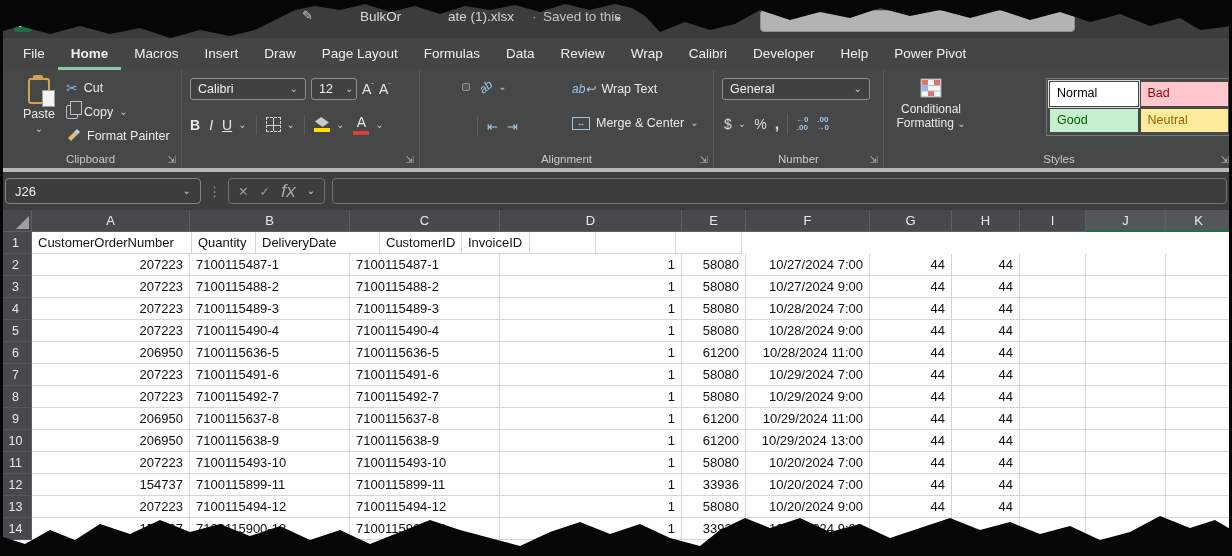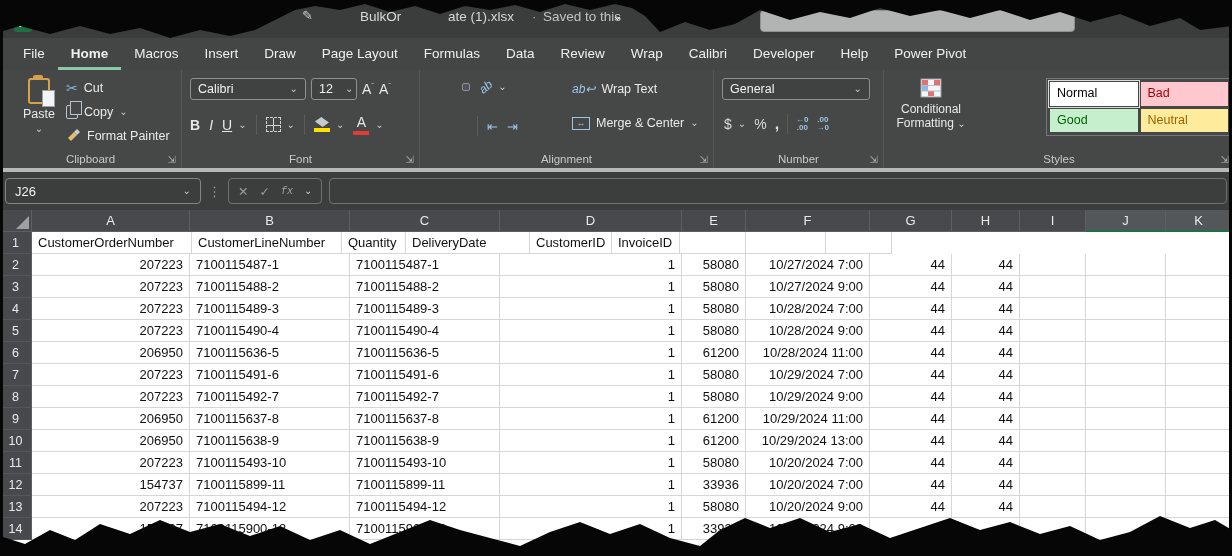--- a/index.html
+++ b/index.html
@@ -107,21 +107,21 @@
 
   
   .sepline{position:absolute;top:168px;left:0;right:0;height:4px;background:#b6b8b7;z-index:4;}
   .formulabar{position:absolute;top:172px;left:0;right:0;height:38px;background:#3b3e3d;display:flex;align-items:center;
     gap:7px;padding:0 5px;z-index:4;}
   .namebox{width:196px;height:26px;border:1px solid #848685;border-radius:4px;color:#f2f3f2;font-size:13px;
     display:flex;align-items:center;padding:0 9px;}
   .namebox .fill{flex:1;}
   .fdots{color:#9a9c9b;font-size:13px;}
   .fbtns{height:26px;border:1px solid #6f7170;border-radius:4px;display:flex;align-items:center;gap:11px;padding:0 9px;color:#9b9d9c;font-size:12.5px;}
-  .fxit{font-style:italic;font-family:Liberation Mono, monospace;color:#a3a3a3;font-size:10px;}
+  .fxit{font-style:italic;font-family:Liberation Sans, sans-serif;color:#a3a3a3;font-size:19px;}
   .finput{flex:1;height:26px;border:1px solid #6f7170;border-radius:4px;color:#f2f3f2;font-size:13px;padding:0 8px;line-height:24px;}
 
   
   .grid{position:absolute;top:210px;left:0;right:0;bottom:0;background:#fff;z-index:3;}
   .ghead{display:flex;height:22px;background:#47494c;}
   .corner{width:32px;position:relative;border-right:1px solid #5d6063;border-bottom:1px solid #5d6063;background:#47494c;}
   .corner .tri{position:absolute;right:2px;bottom:2px;width:0;height:0;border-left:13px solid transparent;border-bottom:13px solid #9ea1a3;}
   .cols{display:flex;}
   .colhead{height:22px;color:#e8eaea;font-size:13px;display:flex;align-items:center;justify-content:center;
     border-right:1px solid #5d6063;border-bottom:1px solid #5d6063;background:#47494c;}
@@ -244,21 +244,20 @@
           <span class="chev">⌄</span>
         </span>
         <span class="rbt">
           <span class="colorbtn">
               <span class="fontbtn">A</span>
               <span class="colorbar bar-red"></span>
             </span>
           <span class="chev">⌄</span>
         </span>
       </div>
-      <div class="grp-label">Font</div>
       <div class="launcher">⇲</div>
     </div>
 
     <div class="grp grp-align">
       <div class="al-row1">
         <span class="iconbtn"><span class="lns"></span></span>
         <span class="iconbtn"><span class="lns"></span></span>
         <span class="iconbtn active"><span class="lns"></span></span>
         <span class="rbt">
           <span class="orient">ab</span>
@@ -376,21 +375,20 @@
           <div class="colhead" style="width: 68px;">H</div>
           <div class="colhead" style="width: 66px;">I</div>
           <div class="colhead sel" style="width: 80px;">J</div>
           <div class="colhead sel" style="width: 66px;">K</div>
         </div>
     </div>
     <div class="gbody">
         <div class="row">
           <div class="rowhead">1</div>
           <div class="cell left" style="width: 160px;">CustomerOrderNumber</div>
-          <div class="cell left" style="width: 150px;">CustomerLineNumber</div>
           <div class="cell left" style="width: 64px;">Quantity</div>
           <div class="cell left" style="width: 124px;">DeliveryDate</div>
           <div class="cell left" style="width: 82px;">CustomerID</div>
           <div class="cell left" style="width: 68px;">InvoiceID</div>
           <div class="cell left" style="width: 66px;"></div>
           <div class="cell left" style="width: 80px;"></div>
           <div class="cell left" style="width: 66px;"></div>
         </div>
         <div class="row">
           <div class="rowhead">2</div>

